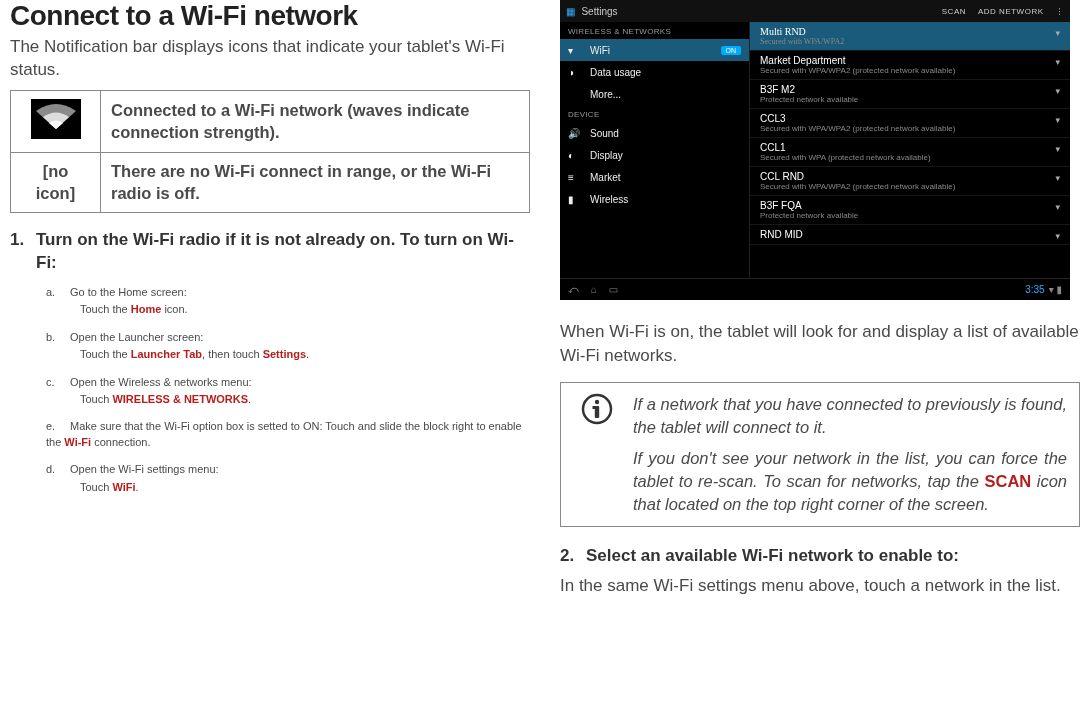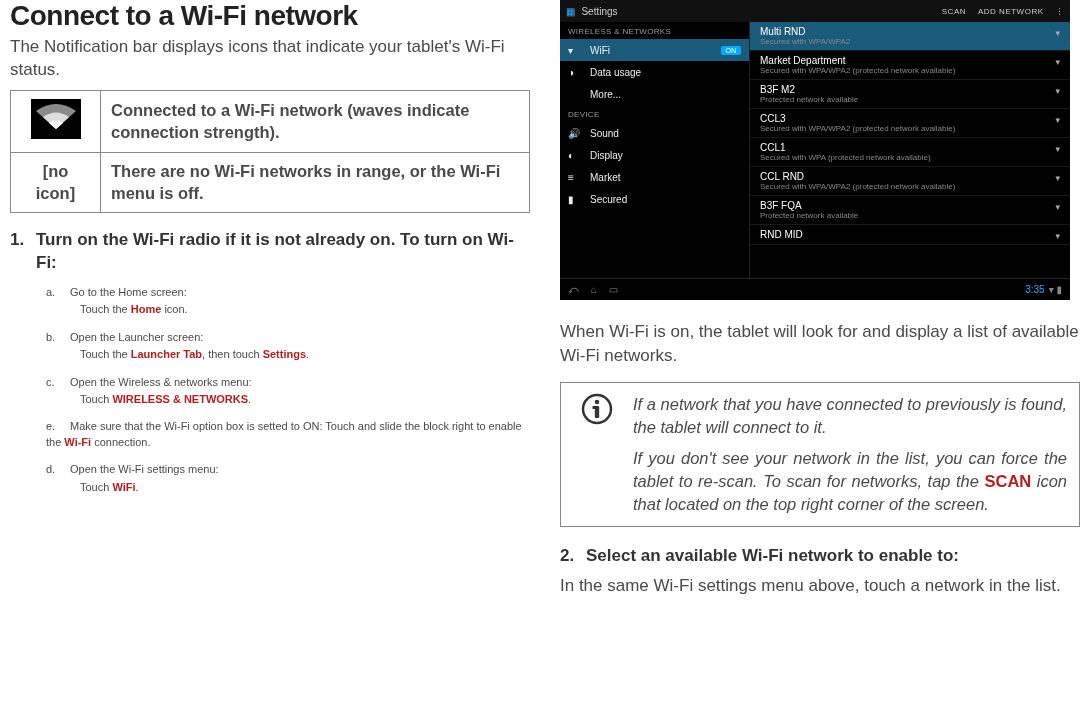--- a/index.html
+++ b/index.html
@@ -30,21 +30,21 @@
   .ss-side { width: 190px; background: #000; border-right: 1px solid #222; }
   .ss-cat { font-size: 8px; color: #999; padding: 5px 8px 3px; letter-spacing: 0.3px; }
   .ss-item { display: flex; align-items: center; padding: 4px 8px; font-size: 10px; color: #eee; height: 22px; }
   .ss-item.active { background: #1a5a7a; }
   .ss-item .icon { width: 14px; margin-right: 8px; font-size: 10px; }
   .ss-toggle { margin-left: auto; font-size: 7px; background: #0af; color: #fff; padding: 1px 5px; border-radius: 2px; }
   .ss-main { flex: 1; background: #000; overflow: hidden; }
   .ss-net { padding: 4px 10px; border-bottom: 1px solid #181818; position: relative; }
   .ss-net .nm { font-size: 10px; color: #fff; }
   .ss-net .sub { font-size: 8px; color: #888; }
-  .ss-net.sel { background: #1a5a7a; }
+  .ss-net.sel { background: #1a5a7a; font-family: Liberation Serif, serif; }
   .ss-net .sig { position: absolute; right: 10px; top: 6px; font-size: 9px; color: #aaa; }
   .ss-nav { position: absolute; bottom: 0; left: 0; right: 0; height: 22px; background: #000; display: flex; align-items: center; padding: 0 8px; color: #888; font-size: 10px; border-top: 1px solid #222; }
   .ss-nav .navbtn { margin-right: 12px; }
   .ss-nav .spacer { flex: 1; }
   .ss-nav .clock { color: #3af; font-size: 10px; margin-right: 4px; }
   .after-ss { margin-top: 20px; font-size: 17px; line-height: 1.4; }
   .info-box { border: 1px solid #888; display: flex; margin-top: 14px; margin-bottom: 18px; }
   .info-icon { width: 72px; display: flex; align-items: flex-start; justify-content: center; padding-top: 10px; }
   .info-icon svg { width: 32px; height: 32px; }
   .info-text { flex: 1; padding: 10px 12px 10px 0; font-style: italic; font-size: 16.5px; line-height: 1.4; text-align: justify; }
@@ -69,21 +69,21 @@
             <rect x="0" y="0" width="50" height="40" fill="#000"></rect>
             <path d="M25 30 L5 12 Q25 -2 45 12 Z" fill="#8a8a8a"></path>
             <path d="M25 30 L12 18 Q25 9 38 18 Z" fill="#ddd"></path>
             <path d="M25 30 L18 24 Q25 19 32 24 Z" fill="#fff"></path>
           </svg>
         </td>
         <td>Connected to a Wi-Fi network (waves indicate connection strength).</td>
       </tr>
       <tr>
         <td class="icon-cell">[no icon]</td>
-        <td>There are no Wi-Fi networks in range, or the Wi-Fi menu is off.</td>
+        <td>There are no Wi-Fi connect in range, or the Wi-Fi radio is off.</td>
       </tr>
     </tbody>
       </table>
 
     <ol class="steps">
       <li>
         <div class="step-head">
           <span class="step-num">1.</span>
           <span>Turn on the Wi-Fi radio if it is not already on. To turn on Wi-Fi:</span>
         </div>
@@ -146,21 +146,21 @@
           <div class="ss-item">
               <span class="icon">◐</span>
               <span>Display</span>
             </div>
           <div class="ss-item">
               <span class="icon">≡</span>
               <span>Market</span>
             </div>
           <div class="ss-item">
               <span class="icon">▮</span>
-              <span>Secured</span>
+              <span>Wireless</span>
             </div>
         </div>
         <div class="ss-main" id="ss-main">
             <div class="ss-net sel">
               <div class="nm">Multi RND</div>
               <div class="sub">Secured with WPA/WPA2</div>
               <div class="sig">▾</div>
             </div>
             <div class="ss-net">
               <div class="nm">Market Department</div>

